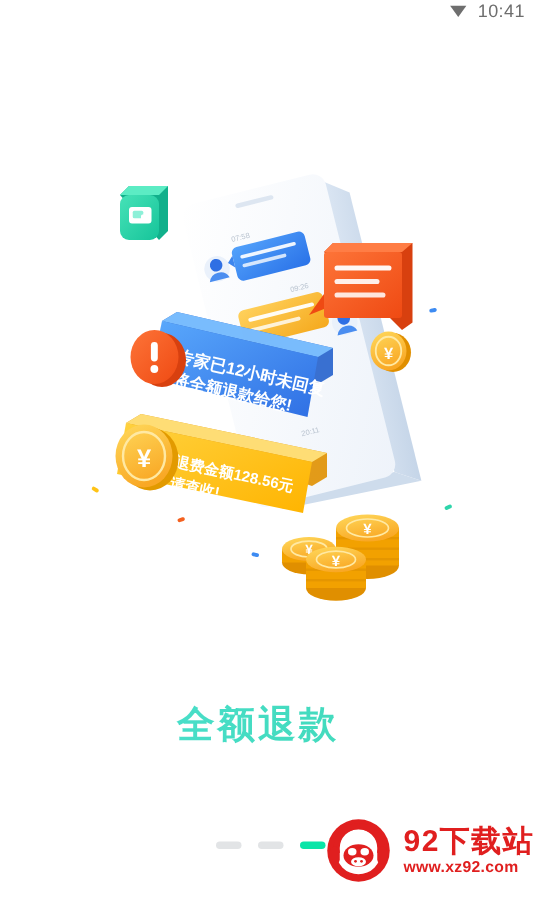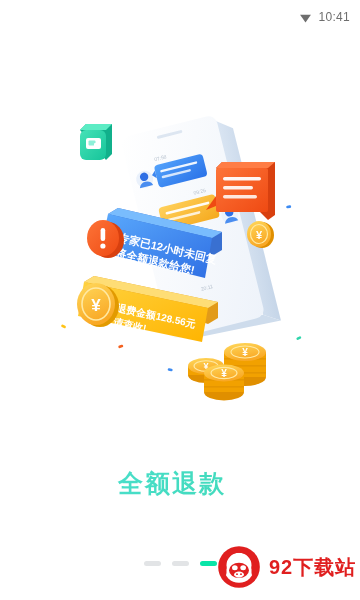--- a/index.html
+++ b/index.html
@@ -6,21 +6,21 @@
   html,body { width:360px; height:600px; overflow:hidden; }
   body {
     background:#ffffff;
     font-family:"Liberation Sans","DejaVu Sans",sans-serif;
     position:relative;
   }
 
   
   .statusbar{
     position:absolute; top:0; left:0; width:360px; height:24px;
-    display:flex; align-items:flex-end; justify-content:flex-end;
+    display:flex; align-items:flex-start; justify-content:flex-end;
     padding-right:10px; gap:6px;
     background:#ffffff;
   }
   .wifi-ico{ width:13px; height:13px; display:block; }
   .status-time{
     font-size:12px; color:#6e6e6e; letter-spacing:.3px;
     font-family:"Liberation Sans",sans-serif;
   }
 
   
@@ -278,14 +278,15 @@
     <rect x="45" y="27" width="8" height="14" rx="4" fill="#e01f1f"></rect>
     <ellipse cx="30" cy="34" rx="12" ry="9" fill="#e01f1f"></ellipse>
     <ellipse cx="25" cy="31" rx="3.4" ry="3" fill="#ffffff"></ellipse>
     <ellipse cx="35" cy="31" rx="3.4" ry="3" fill="#ffffff"></ellipse>
     <ellipse cx="30" cy="39" rx="6" ry="3.6" fill="#ffffff"></ellipse>
     <circle cx="27.6" cy="38.6" r="1.1" fill="#e01f1f"></circle>
     <circle cx="32.4" cy="38.6" r="1.1" fill="#e01f1f"></circle>
   </svg>
   <div class="wm-text">
     <div class="wm-title">92下载站</div>
+    <div class="wm-url">www.xz92.com</div>
   </div>
 </div>
 
 </body></html>

